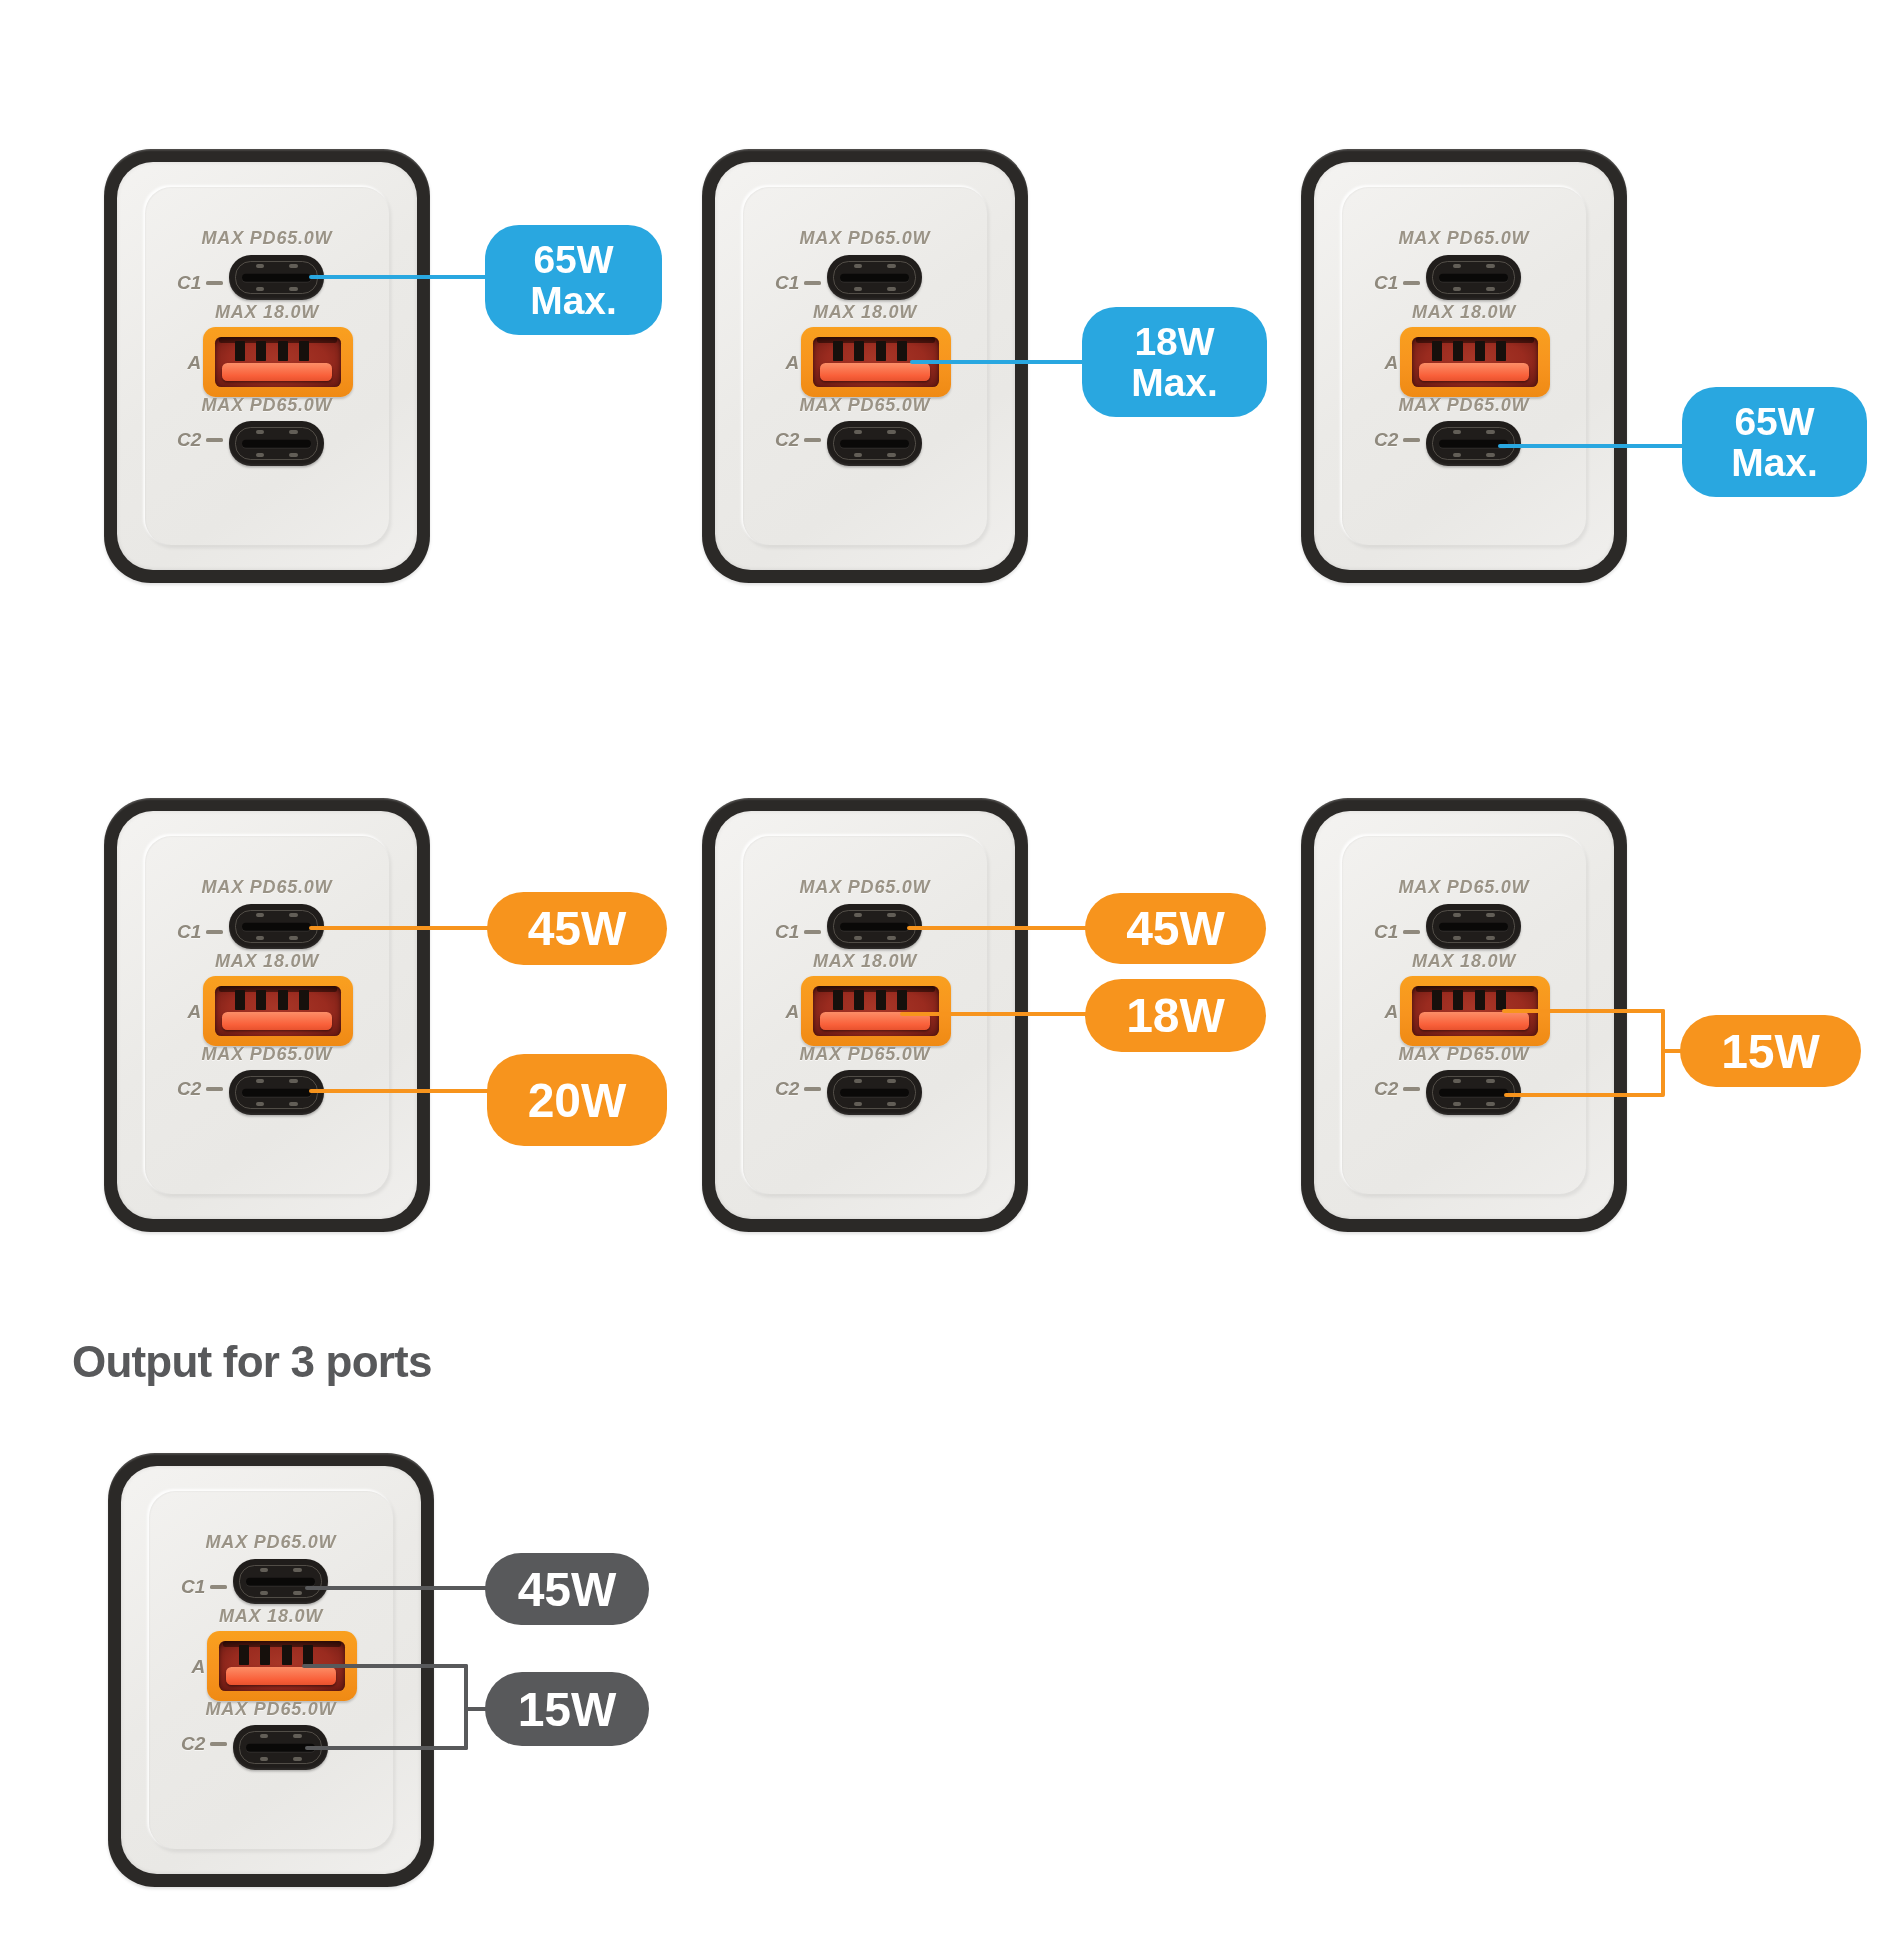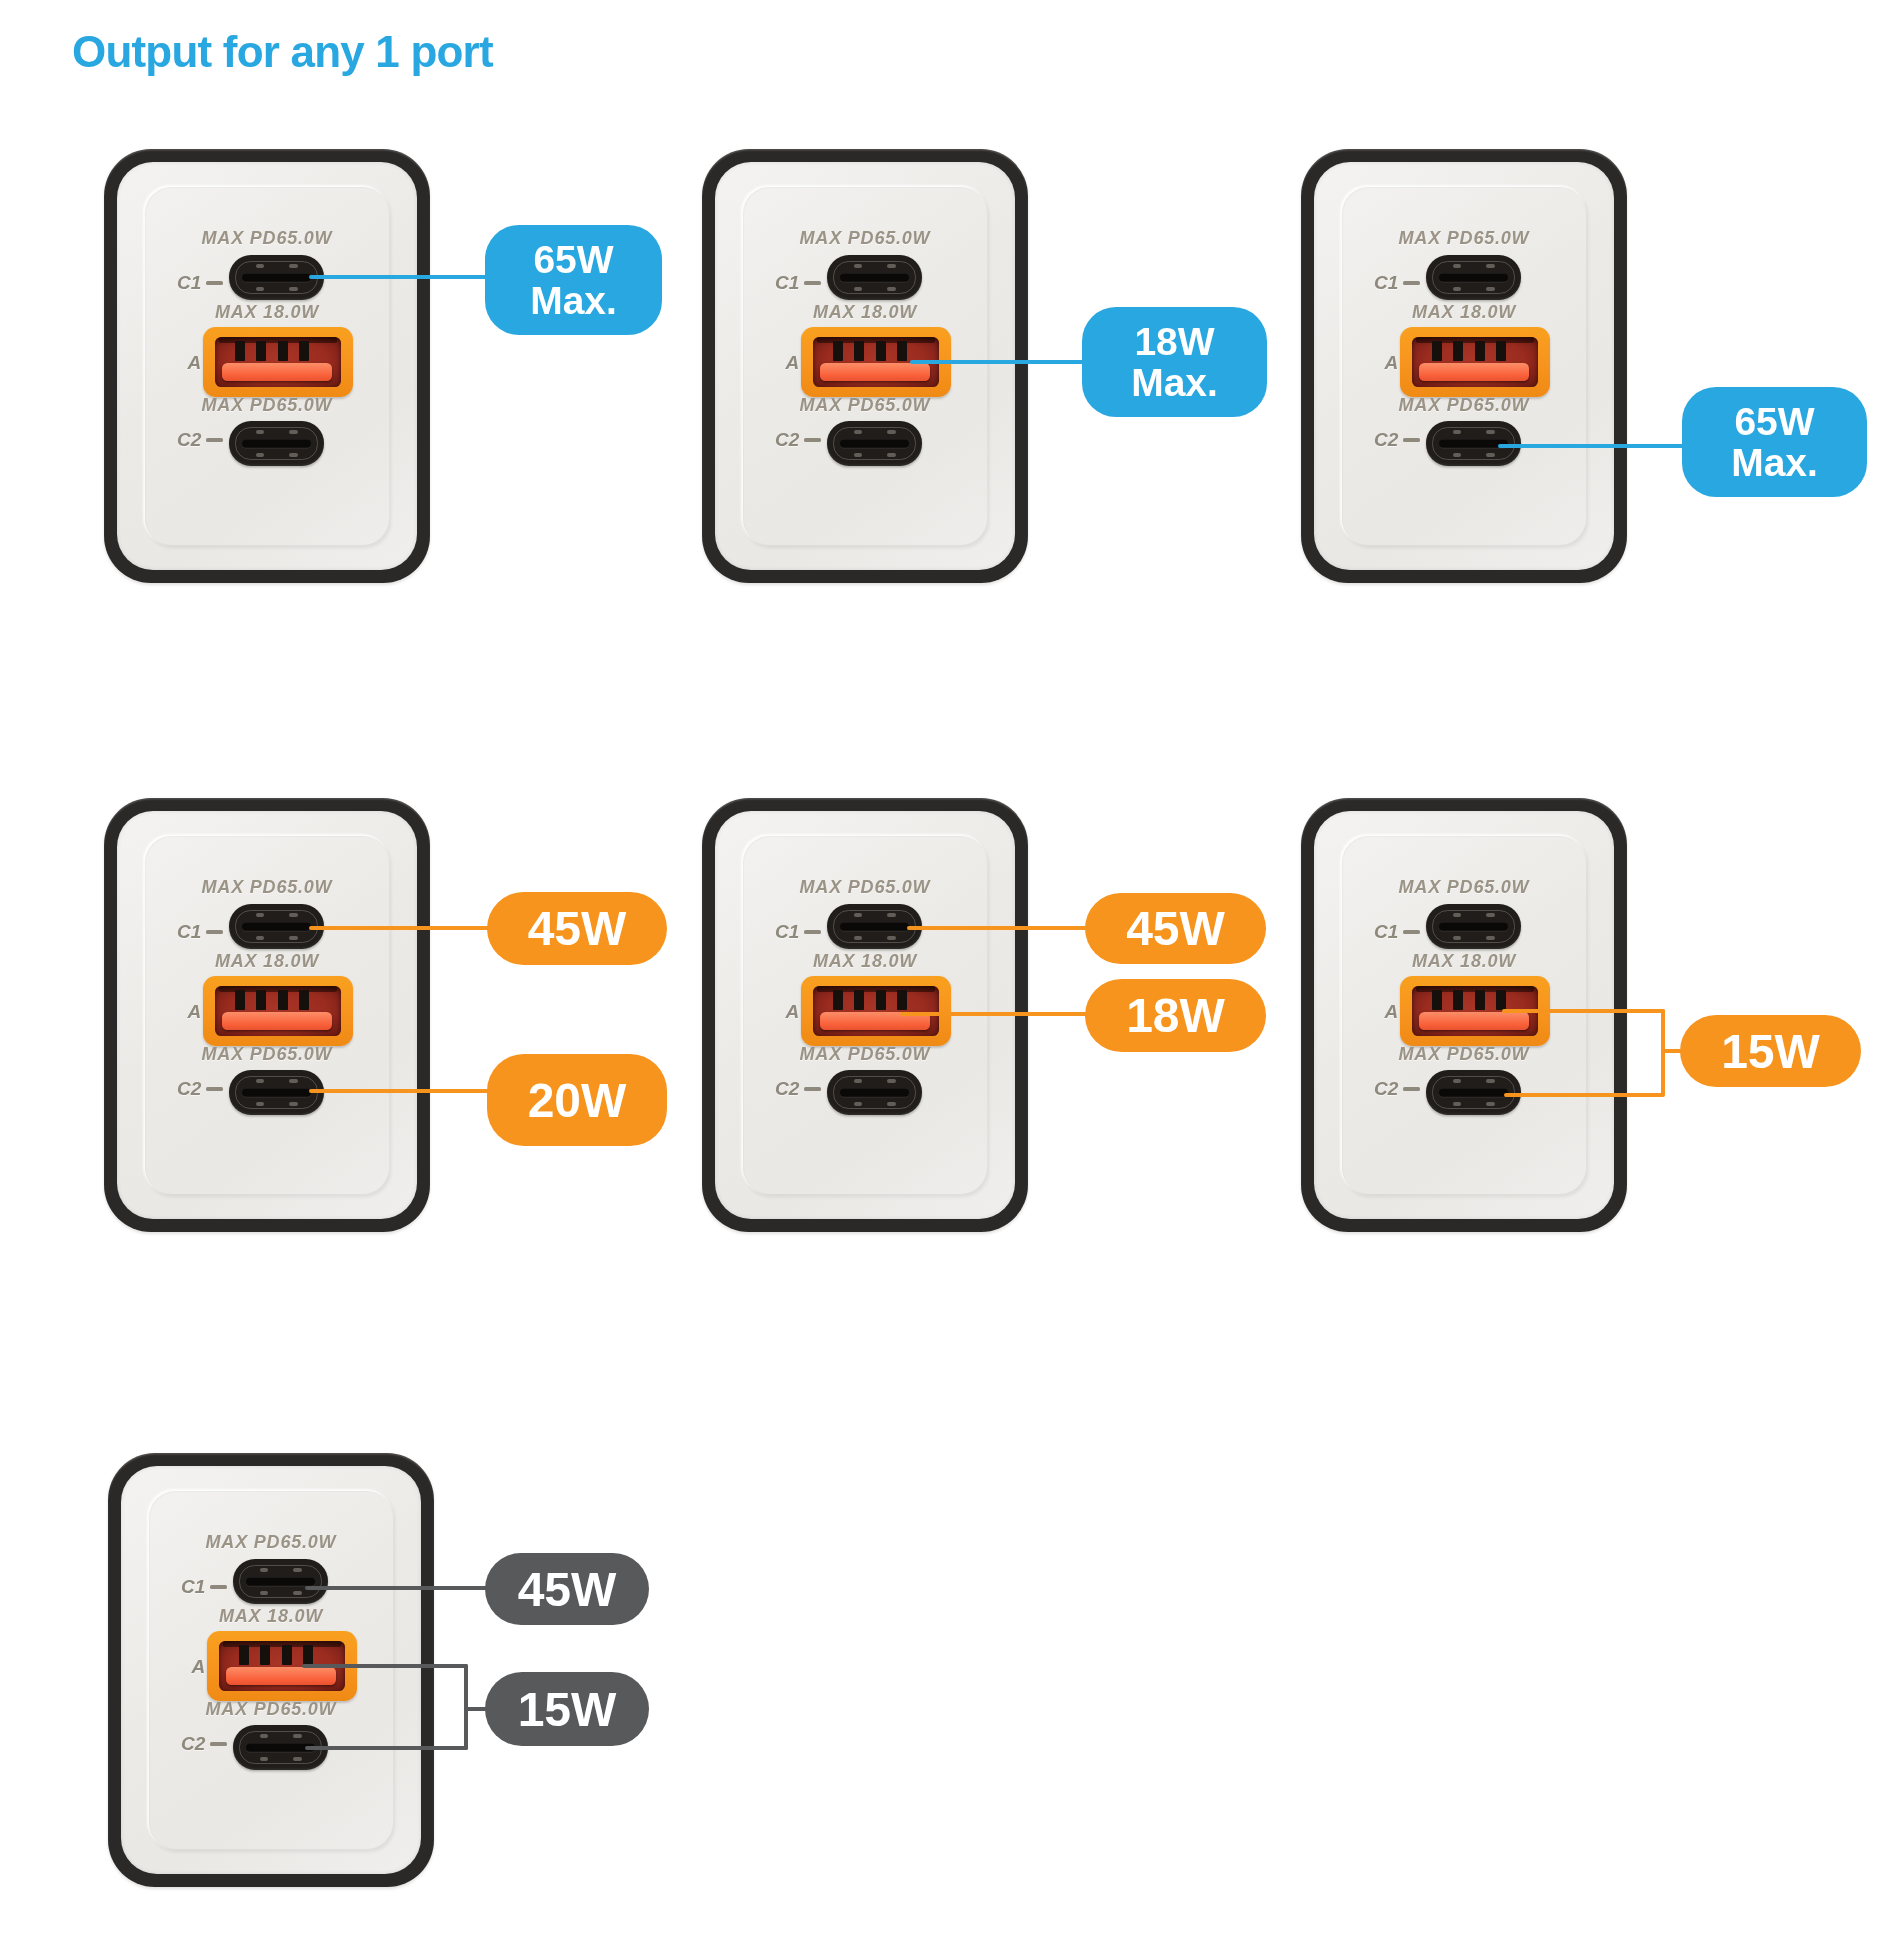--- a/index.html
+++ b/index.html
@@ -63,21 +63,21 @@
   .pill.blue{background:#29A7E0;border-radius:34px;font-size:39px;line-height:1.06;}
   .pill.orange{background:#F7941D;border-radius:37px;font-size:48px;}
   .pill.gray{background:#58595B;border-radius:37px;font-size:48px;}
   .pill span{display:block;}
 </style>
 </head>
 <body>
 
 <div class="canvas">
 
-  <div class="heading blue" style="top:28px;">Output for any 1 port</div>
+  <div class="heading gray" style="top:1338px;">Output for 3 ports</div>
 
   <div class="charger-slot" style="left:104px;top:149px;">
   <div class="charger">
     <div class="face"></div>
     <div class="panel"></div>
 
     <div class="pmax m1">MAX PD65.0W</div>
     <div class="plabel l1">
       <span>C1</span>
       <i class="tick"></i>

